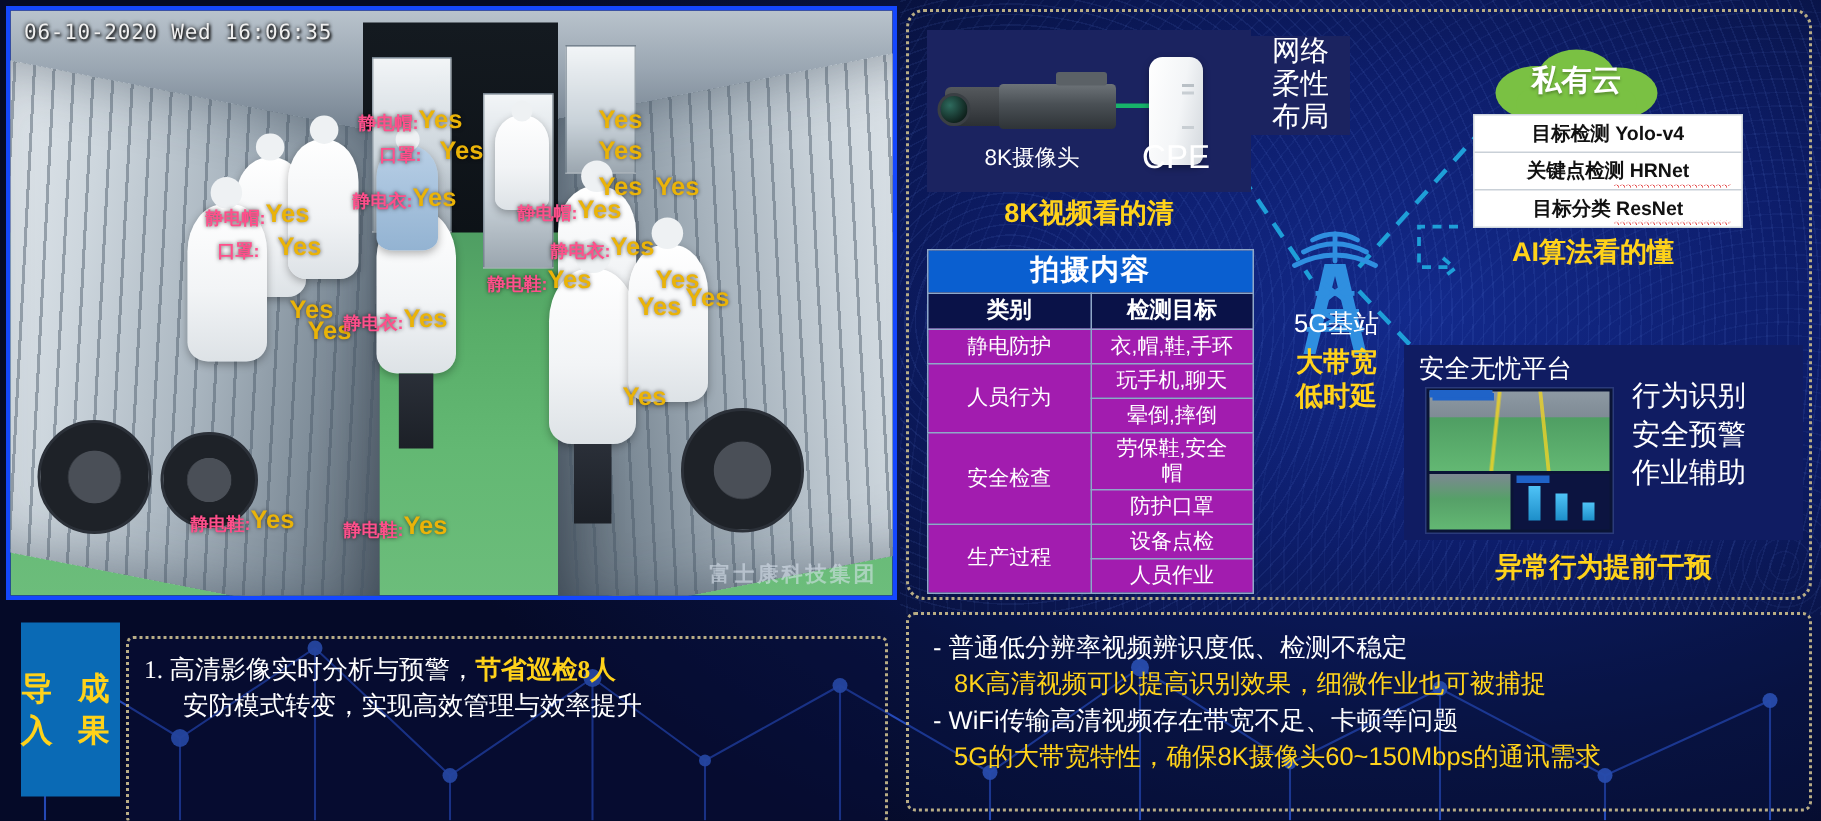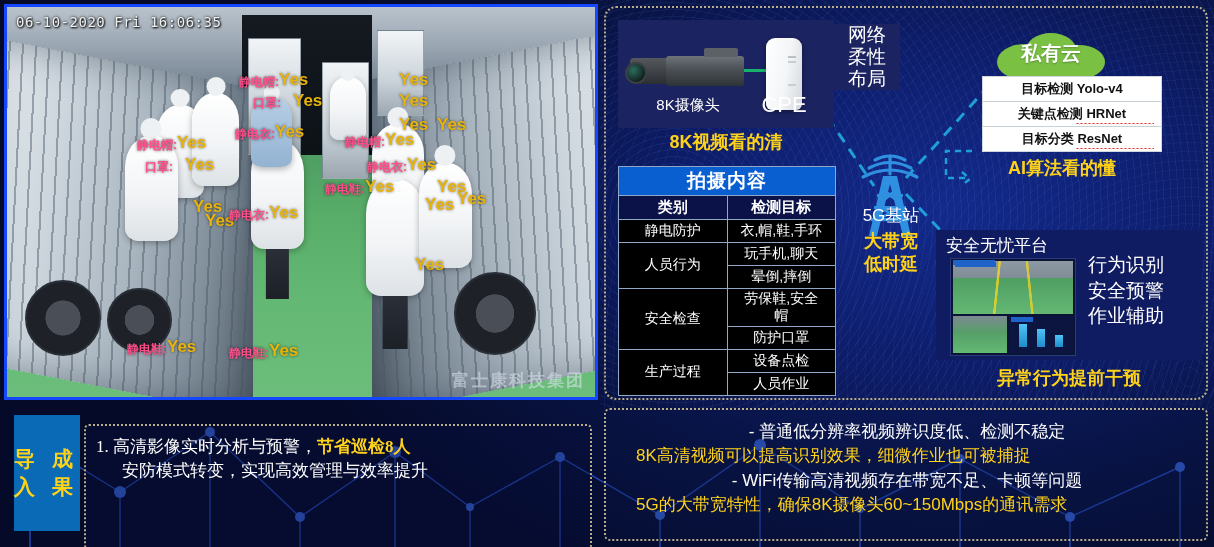--- a/index.html
+++ b/index.html
@@ -119,21 +119,21 @@
     white-space:nowrap;
   }
   .lbl-cn{
     position:absolute; z-index:25;
     font-size:12px; font-weight:bold; color:#ff4f8b;
     text-shadow:0 0 3px rgba(0,0,0,.7);
     white-space:nowrap;
   }
   .wm{
     position:absolute; right:10px; bottom:5px; z-index:25;
-    font-size:17px; font-weight:bold; color:rgba(220,230,240,.55);
+    font-size:14px; font-weight:bold; color:rgba(220,230,240,.55);
     letter-spacing:2px; white-space:nowrap;
   }
 
   
   .dotted {
     position:absolute;
     border:2px dotted #b9ad85;
     border-radius:12px;
   }
   .p-topright { left:604px; top:6px; width:604px; height:394px; }
@@ -201,21 +201,21 @@
   
   .tbl{
     position:absolute; left:12px; top:158px; width:218px;
     border-collapse:collapse;
     table-layout:fixed;
   }
   .tbl td, .tbl th{
     border:1px solid #8fa8c8;
     color:#fff; text-align:center;
     font-size:14px; padding:1px 12px; line-height:1.25;
-    background:#000000;
+    background:#a21caf;
   }
   .tbl .hdr{
     background:#0a5fd0; font-size:19px; font-weight:bold;
     padding:2px 0; letter-spacing:1px;
   }
   .tbl .sub{ font-size:15px; font-weight:bold; background:#0a1248; padding:2px 0; }
   .tbl td{ height:23px; }
   .tbl .cat{ width:86px; }
 
   
@@ -315,21 +315,21 @@
     border:2px dotted #b9ad85; border-radius:5px;
     background:rgba(8,16,60,.4);
     padding:9px 10px;
     font-family:Liberation Serif, serif;
   }
   .bl-line{ font-size:17px; color:#fff; line-height:1.42; white-space:nowrap; }
   .bl-line b{ color:#ffd21a; }
   .bl-indent{ padding-left:26px; }
 
   .br-body{ position:absolute; left:614px; top:416px; width:586px; height:118px; padding:4px 8px; }
-  .br-w{ font-size:17px; color:#fff; line-height:1.44; white-space:nowrap;text-align:center; }
+  .br-w{ font-size:17px; color:#fff; line-height:1.44; white-space:nowrap; }
   .br-y{ font-size:17px; color:#ffd21a; line-height:1.44; white-space:nowrap; padding-left:14px; }
 </style>
 </head>
 <body>
 
 <div id="stage">
 
   <div class="bg-base"></div>
   <div class="bg-waves"></div>
   <svg class="bg-net" viewBox="0 0 1214 150" preserveAspectRatio="none">
@@ -407,21 +407,21 @@
         </div>
       <div class="worker" style="left:55%;top:18%;width:6%;height:16%;">
           <div class="head"></div>
         </div>
 
       <div class="reel" style="left:3%;top:70%;width:13%;aspect-ratio:1;"></div>
       <div class="reel" style="left:17%;top:72%;width:11%;aspect-ratio:1;"></div>
       <div class="reel" style="left:76%;top:68%;width:14%;aspect-ratio:1;"></div>
     </div>
 
-    <div class="ts">06-10-2020 Fri 16:06:35</div>
+    <div class="ts">06-10-2020 Wed 16:06:35</div>
     <div class="wm">富士康科技集团</div>
     <div id="det-layer">
         <div class="lbl-cn" style="left: 232px; top: 67px;">静电帽:</div>
         <div class="lbl-yes" style="left: 272px; top: 63px;">Yes</div>
         <div class="lbl-cn" style="left: 246px; top: 88px;">口罩:</div>
         <div class="lbl-yes" style="left: 286px; top: 84px;">Yes</div>
         <div class="lbl-yes" style="left: 392px; top: 63px;">Yes</div>
         <div class="lbl-yes" style="left: 392px; top: 84px;">Yes</div>
         <div class="lbl-cn" style="left: 228px; top: 119px;">静电衣:</div>
         <div class="lbl-yes" style="left: 268px; top: 115px;">Yes</div>

